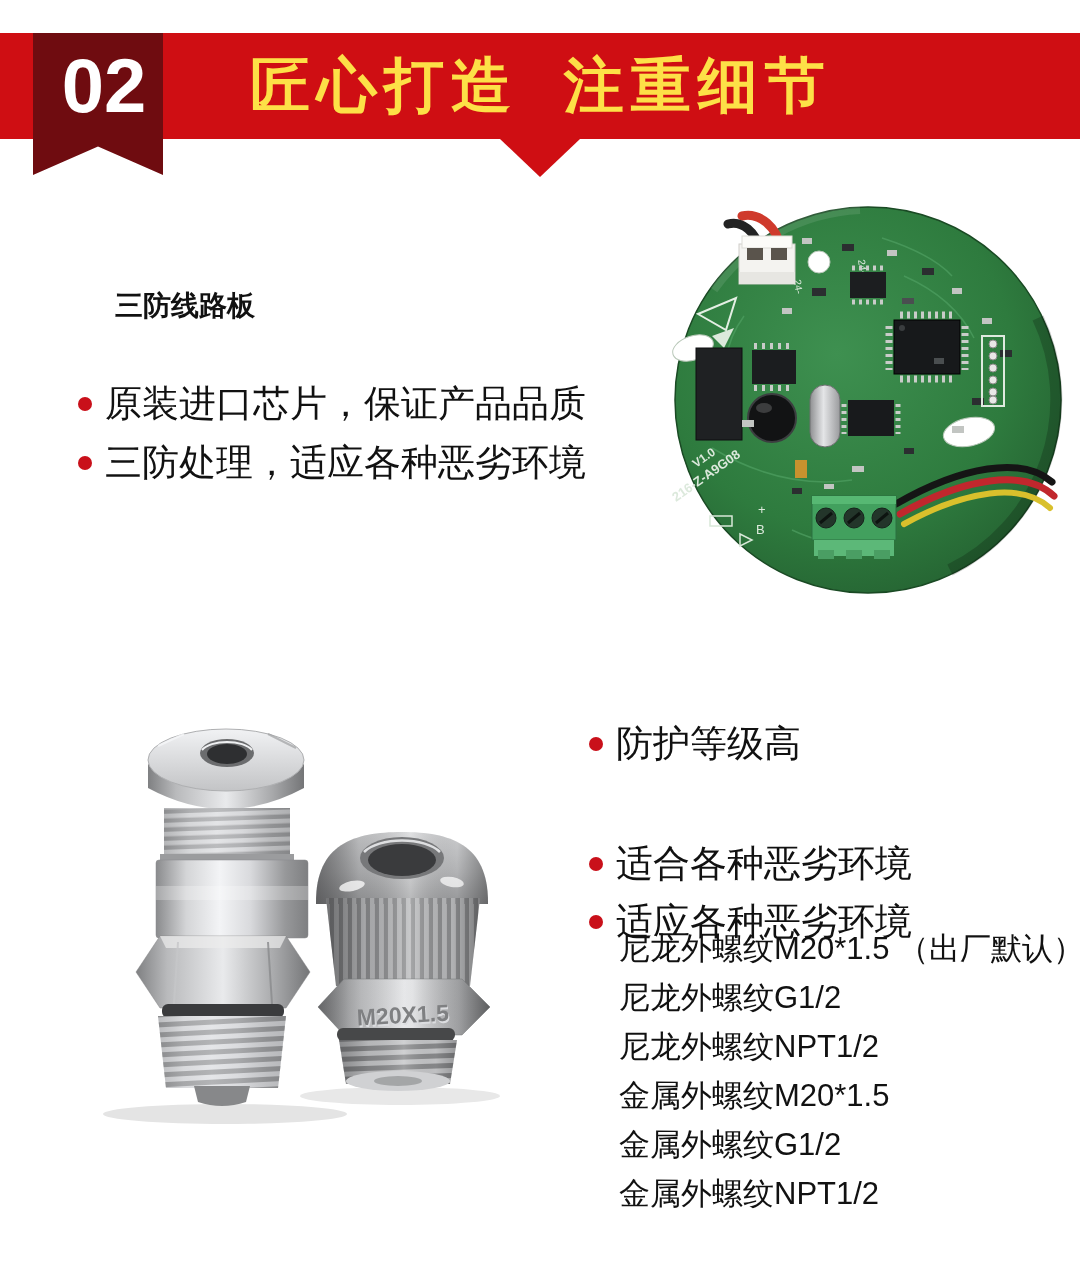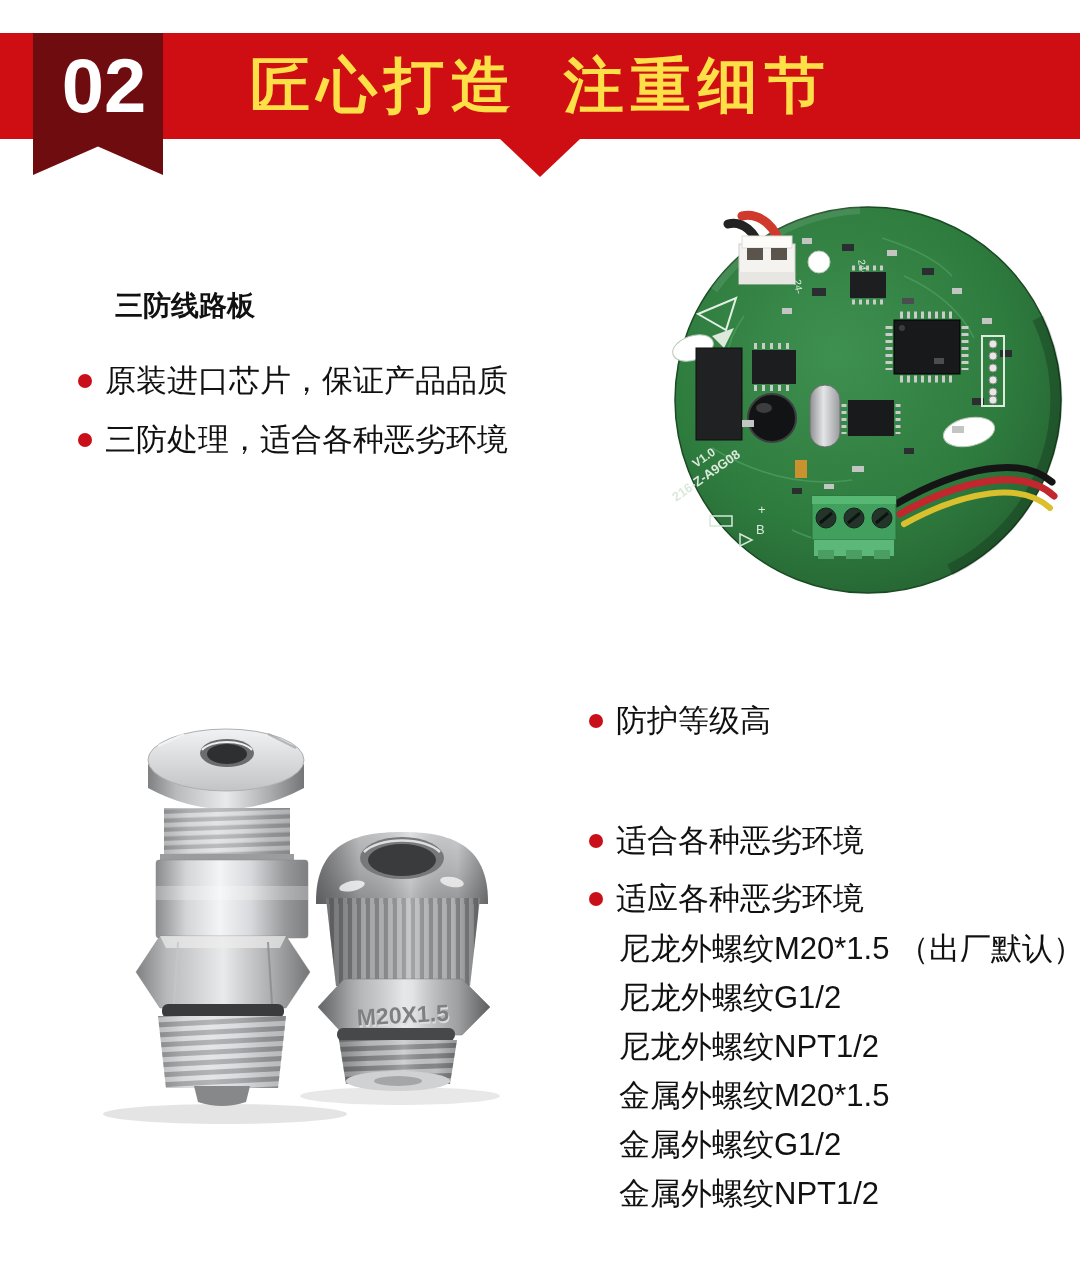--- a/index.html
+++ b/index.html
@@ -26,21 +26,21 @@
     position:absolute; left:0; top:2px; width:100%; height:102px; line-height:102px;
     text-align:center; color:#ffffff; font-size:76px; font-weight:bold;padding-left:12px;
   }
 
   
   .section-heading { position:absolute; color:#111111; font-weight:bold; white-space:nowrap; }
   .heading-board { left:115px; top:287px; font-size:28px; }
   .heading-elec  { left:586px; top:625px; font-size:42px; }
 
   .bullet-row { position:absolute; display:flex; align-items:center; height:40px;
-    color:#111111; font-size:31px; font-weight:500; white-space:nowrap; }
+    color:#111111; font-size:37px; font-weight:500; white-space:nowrap;margin-top:23px; }
   .dot { width:14px; height:14px; border-radius:50%; background:#c9101a; margin-right:13px; flex:none; }
 
   .board-b0 { left:78px;  top:361px; }
   .board-b1 { left:78px;  top:420px; }
   .elec-b0  { left:589px; top:701px; }
   .elec-b1  { left:589px; top:760px; }
   .elec-b2  { left:589px; top:821px; }
   .elec-b3  { left:589px; top:879px; }
 
   .options { position:absolute; left:619px; top:924px; color:#111111; font-size:31px; font-weight:400; }
@@ -63,21 +63,21 @@
     <div class="ribbon-number">02</div>
   </div>
 
   <div class="section-heading heading-board">三防线路板</div>
   <div class="bullet-row board-b0">
     <span class="dot"></span>
     <span>原装进口芯片，保证产品品质</span>
   </div>
   <div class="bullet-row board-b1">
     <span class="dot"></span>
-    <span>三防处理，适合各种恶劣环境</span>
+    <span>三防处理，适应各种恶劣环境</span>
   </div>
 
   <svg class="pcb-photo" viewBox="0 0 430 410">
     <defs>
       <radialGradient id="pcbGrad" cx="42%" cy="38%" r="75%">
         <stop offset="0%" stop-color="#3e9050"></stop>
         <stop offset="60%" stop-color="#2e7b3e"></stop>
         <stop offset="90%" stop-color="#256332"></stop>
         <stop offset="100%" stop-color="#1c4f27"></stop>
       </radialGradient>

